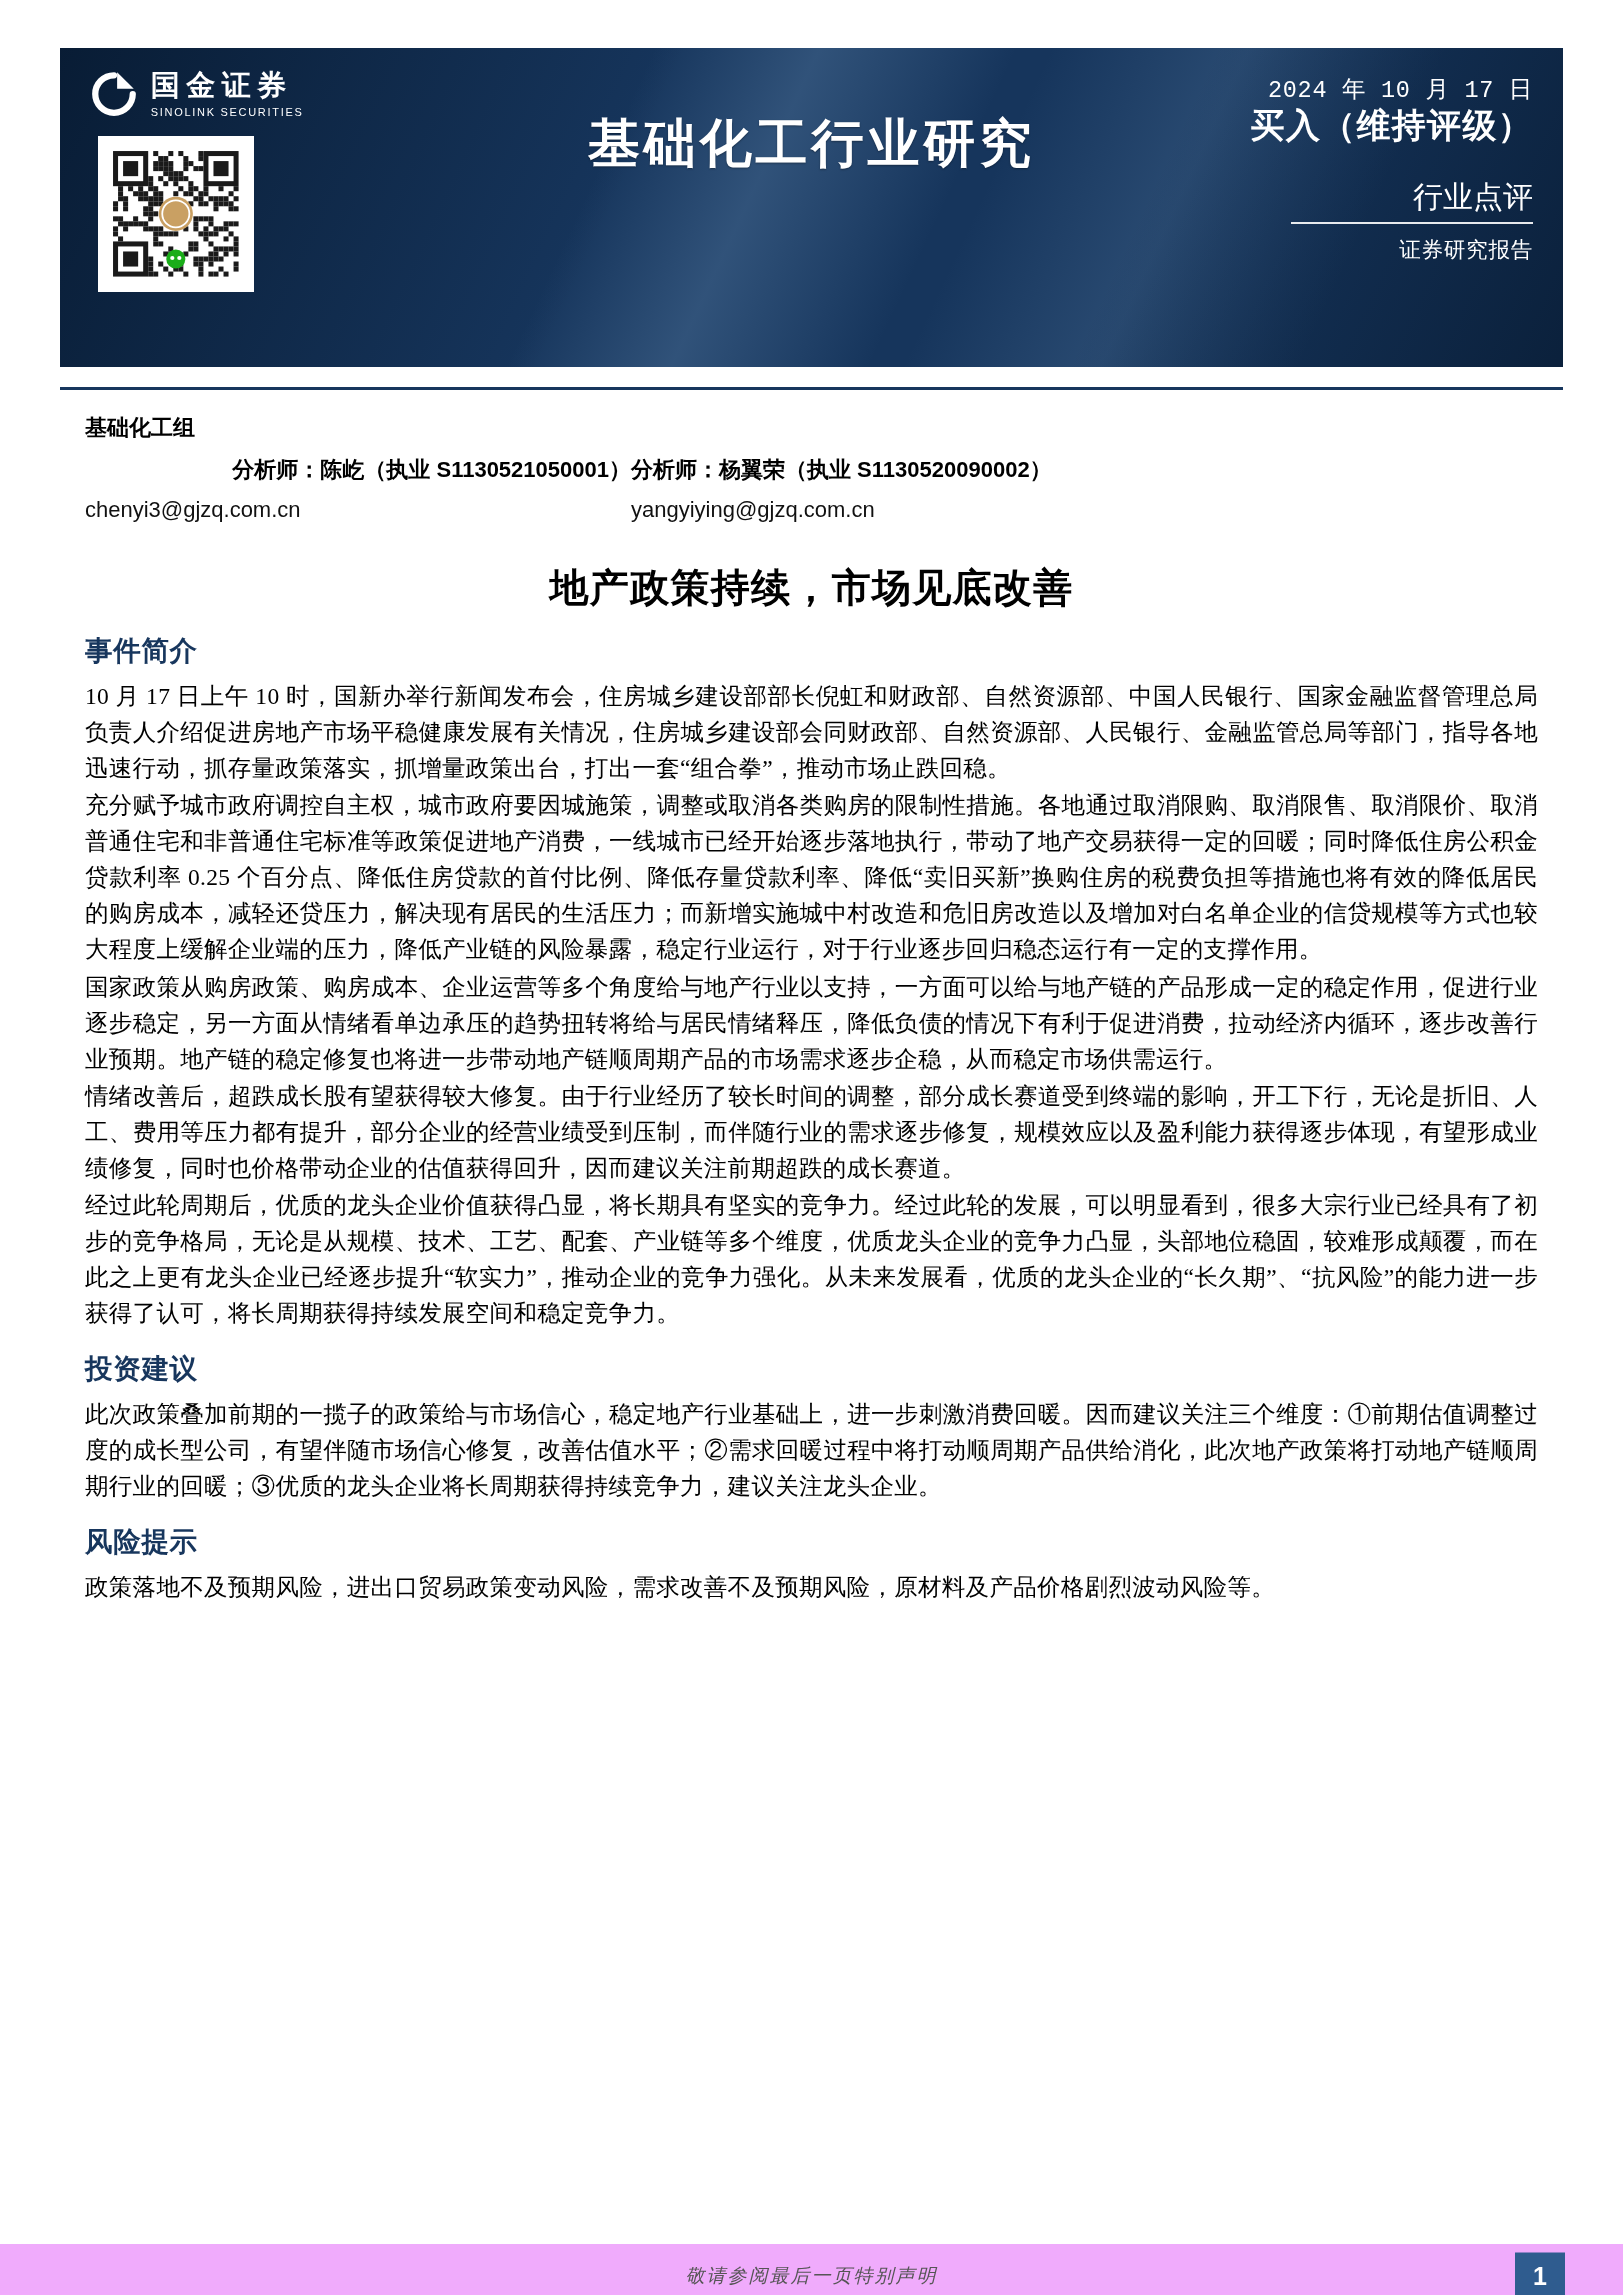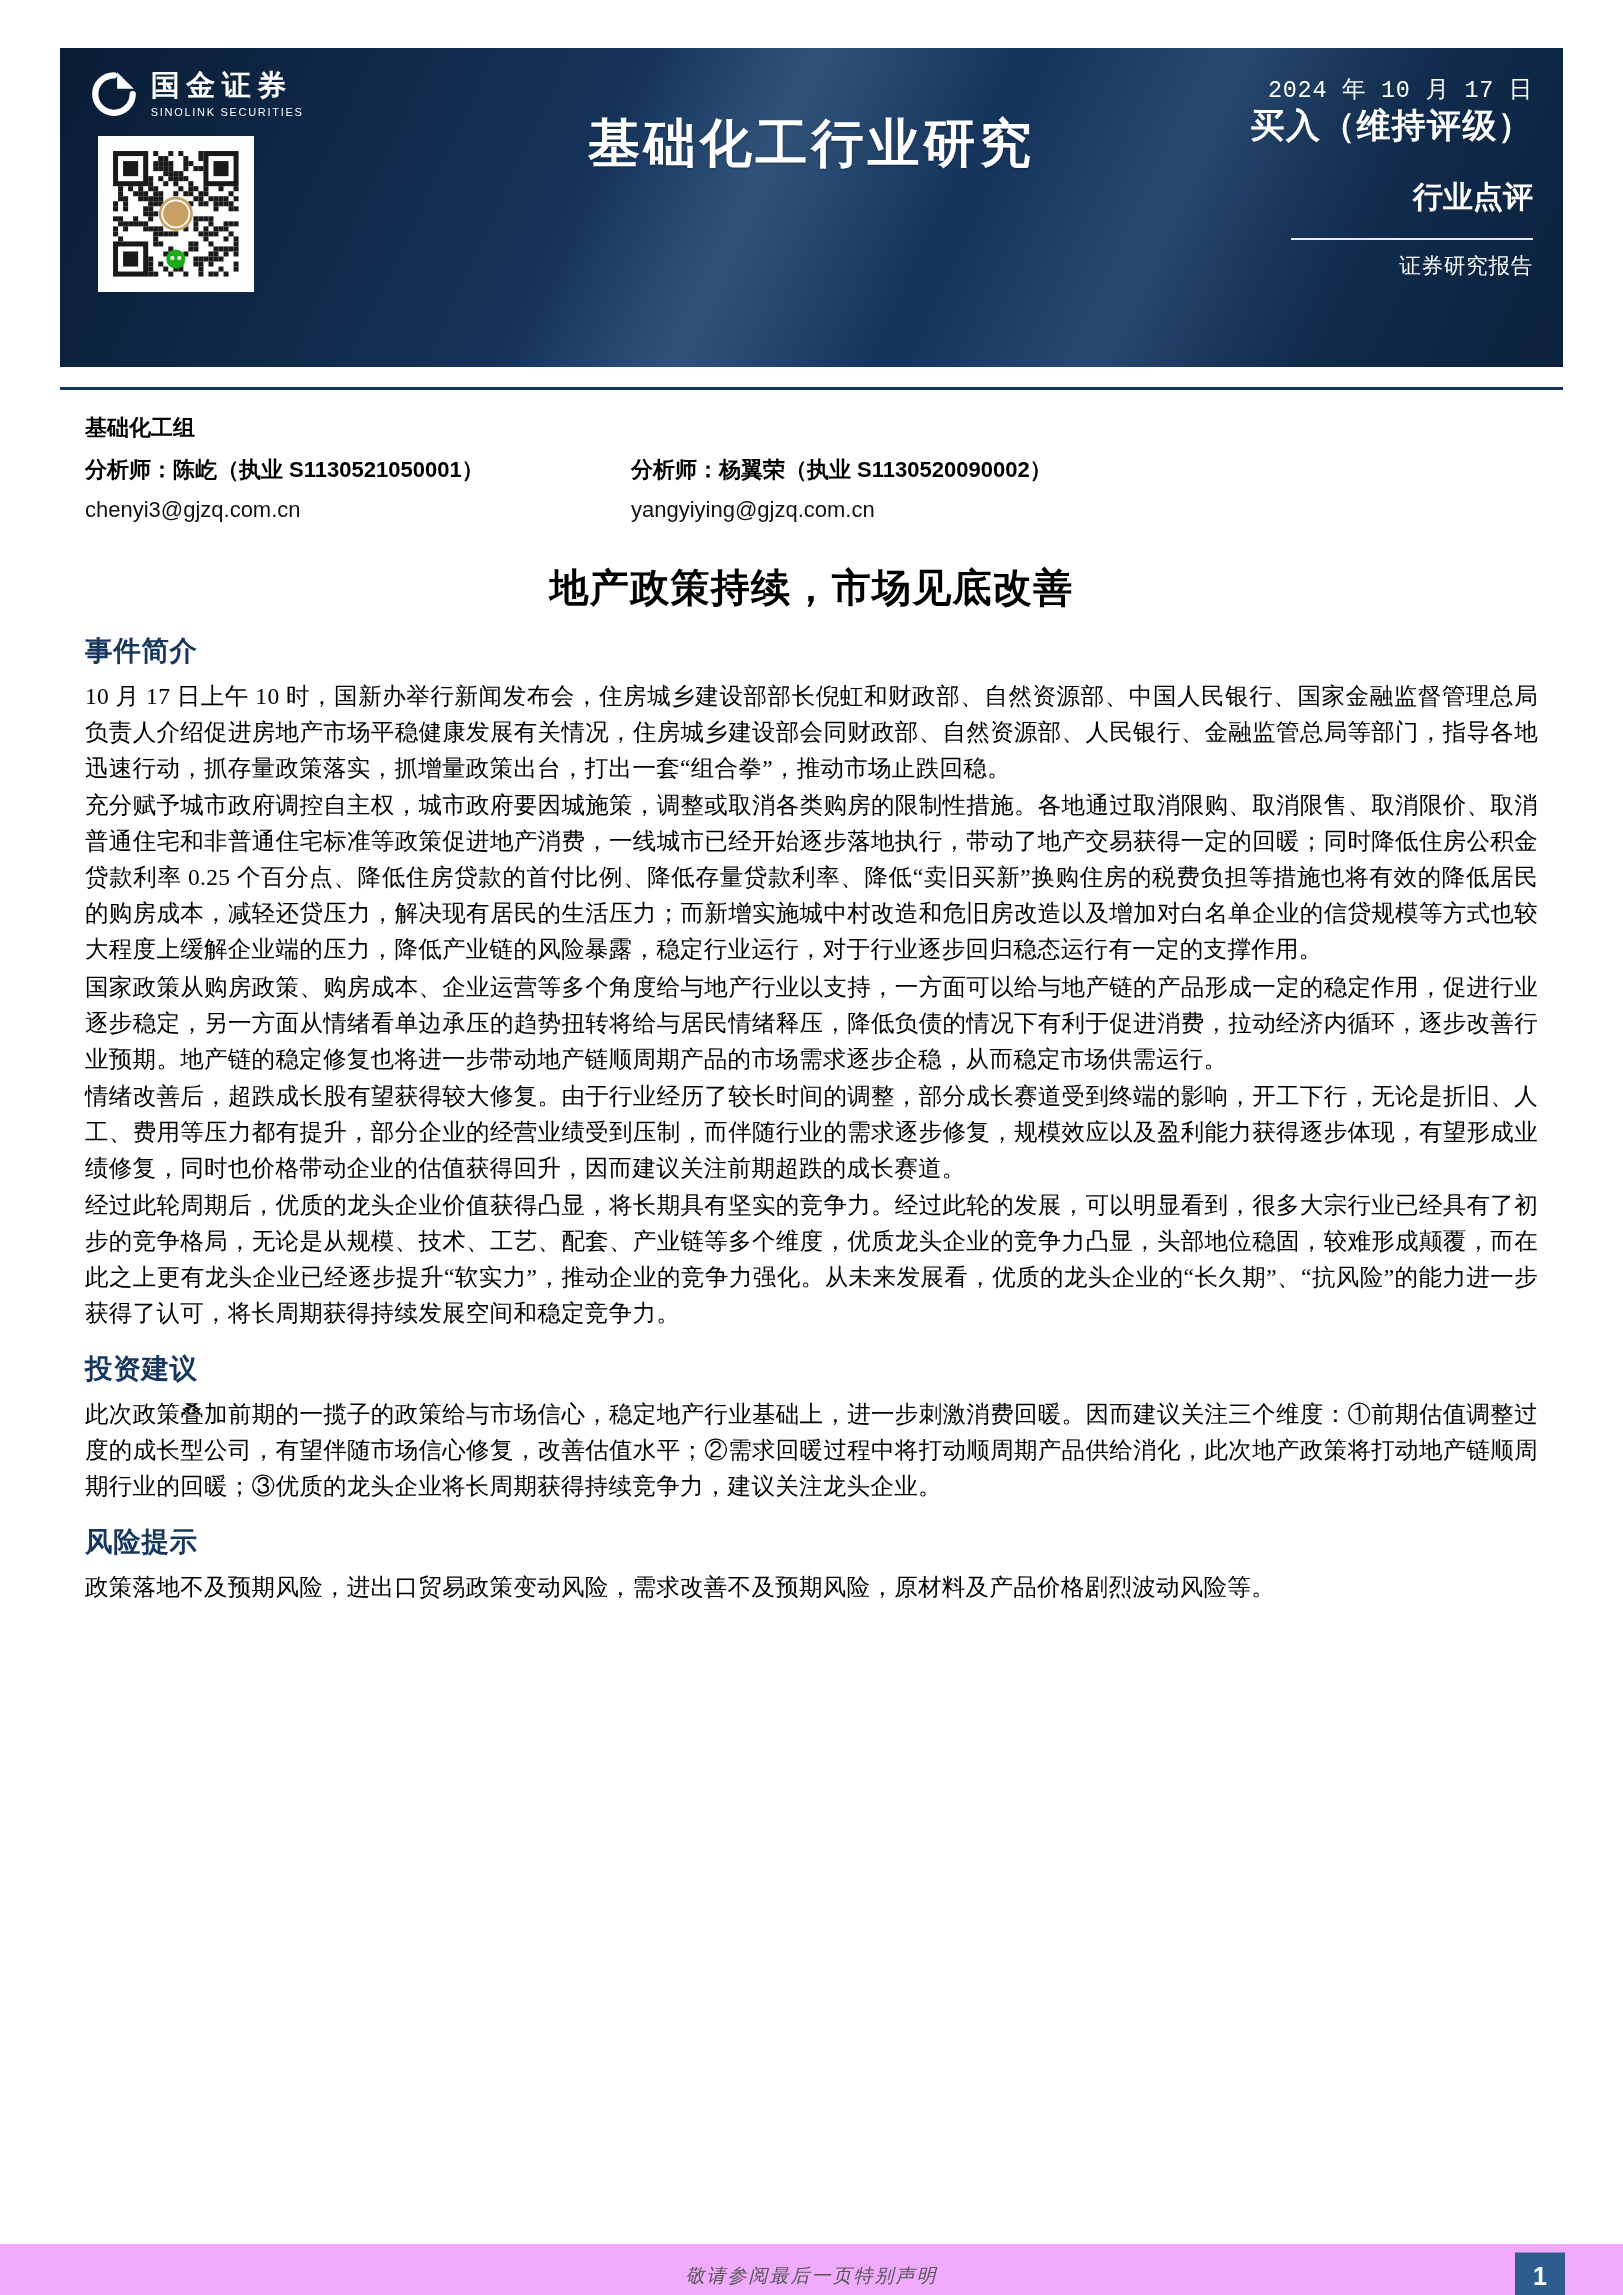--- a/index.html
+++ b/index.html
@@ -54,41 +54,41 @@
     font-size: 52px; font-weight: 700; letter-spacing: 3.9px;
     text-shadow: 0 1.3px 2px rgba(0,0,0,.35);
   }
   .banner-right {
     position: absolute; top: 55px; right: 30px;
     text-align: right;
   }
   .rating { font-size: 34px; font-weight: 700; letter-spacing: 1.3px; }
   .report-type {
     display: inline-block;
-    font-size: 30px; font-weight: 700;
-    margin-top: 15.7px; padding-bottom: 20px;
+    font-size: 30px; font-weight: 400;
+    margin-top: 15.7px; padding-bottom: 4px;
     min-width: 242px;
     border-bottom: 2px solid rgba(255,255,255,.9);
   }
   .report-label { font-size: 21.6px; margin-top: 11.8px; letter-spacing: 0.7px; }
 
   
   .rule {
     height: 3.3px;
     margin: 19.6px 60px 0;
     background: var(--accent, #17365D);
   }
 
   
   .analysts { margin: 23.5px 85px 0; font-size: 22px; }
   .a-group { font-weight: 700; }
   .a-row { display: flex; margin-top: 9.2px; }
   .a-col { width: 546px; }
   .a-col + .a-col { width: auto; }
-  .a-name { font-weight: 600; line-height: 1.5; }
+  .a-name { font-weight: 600; line-height: 1.5; text-align: right; }
   .a-email { display: inline-block; margin-top: 9.2px; color: #111; text-decoration: none; line-height: 1.4; }
 
   
   .doc-title {
     margin: 35px 85px 18.3px;
     text-align: center;
     font-family: Liberation Mono, monospace;
     font-size: 39px; font-weight: 700; letter-spacing: 1.3px;
   }
   .sections { margin: 0 85px; }

